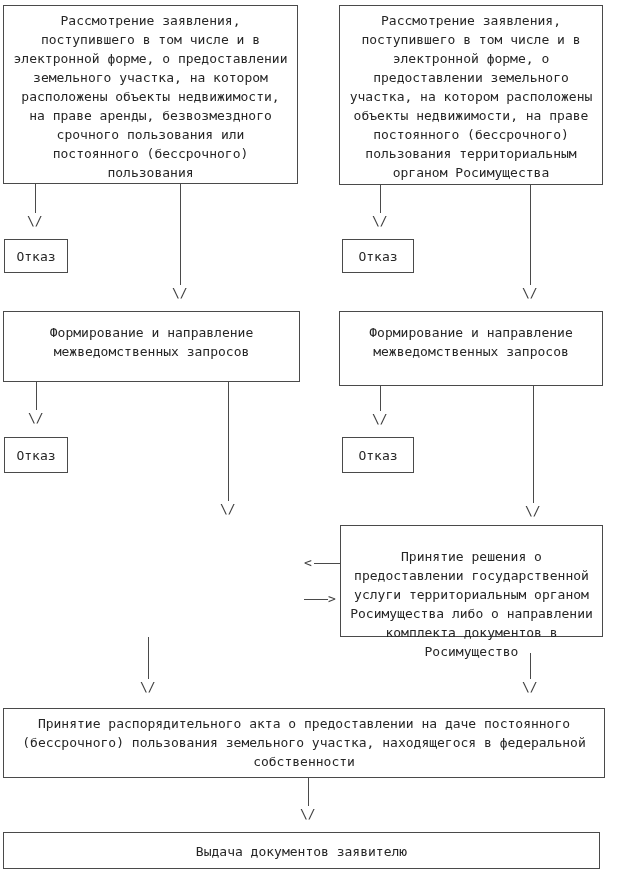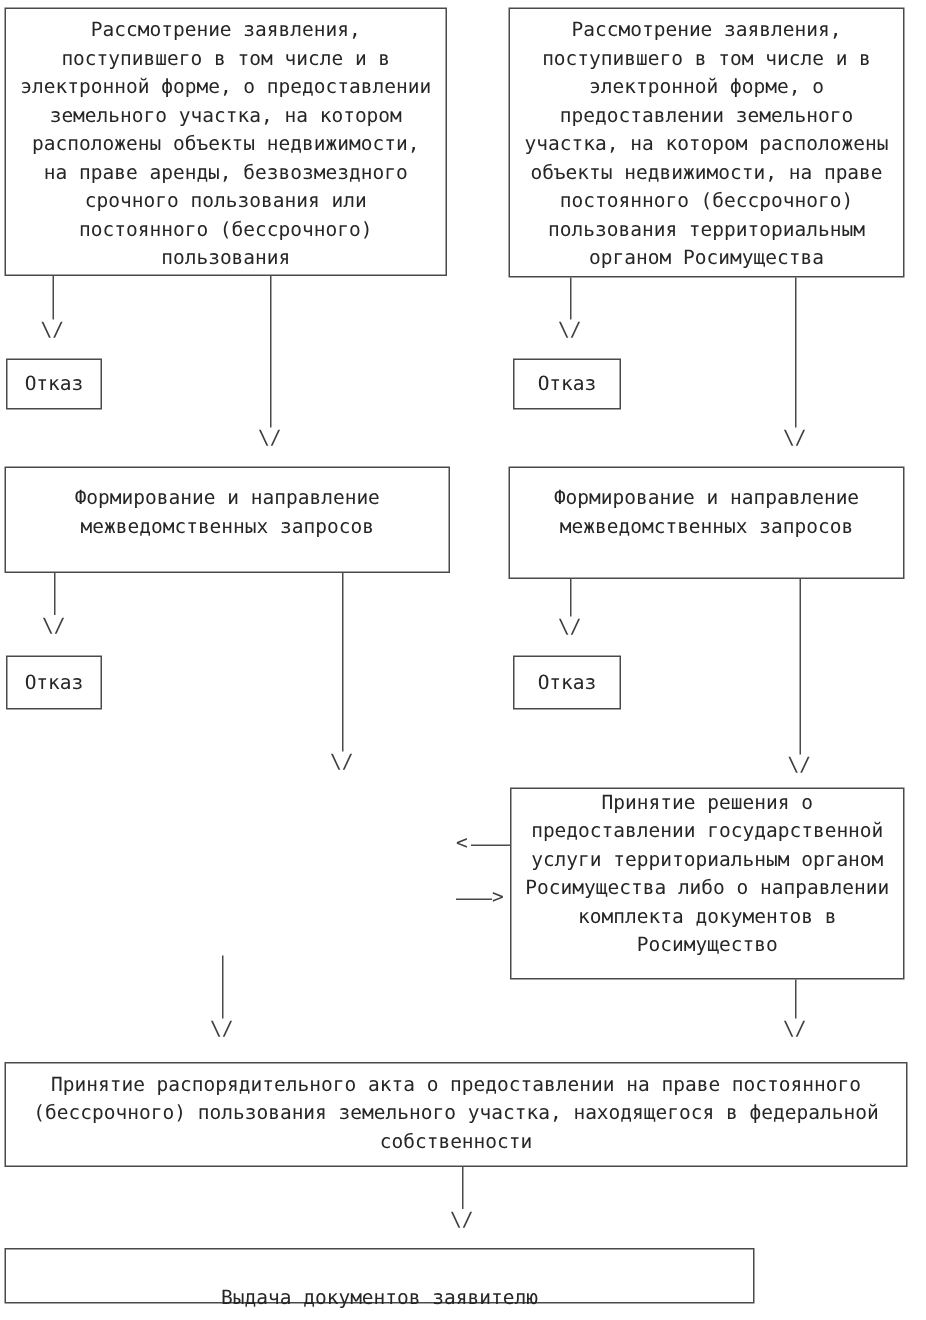--- a/index.html
+++ b/index.html
@@ -66,39 +66,39 @@
   <div class="vl" style="left:228px;top:382px;height:119px"></div>
   <span class="ar" style="left:220px;top:502px">\/</span>
   <div class="vl" style="left:380px;top:386px;height:25px"></div>
   <span class="ar" style="left:372px;top:412px">\/</span>
   <div class="vl" style="left:533px;top:386px;height:117px"></div>
   <span class="ar" style="left:525px;top:504px">\/</span>
 
   <div class="box" style="left:4px;top:437px;width:64px;height:36px;padding-top:8px">Отказ</div>
   <div class="box" style="left:342px;top:437px;width:72px;height:36px;padding-top:8px">Отказ</div>
 
-  <div class="box" style="left:340px;top:525px;width:263px;height:128px;padding-top:0">Принятие решения о
+  <div class="box" style="left:340px;top:525px;width:263px;height:112px;padding-top:21px">Принятие решения о
 предоставлении государственной
 услуги территориальным органом
 Росимущества либо о направлении
 комплекта документов в
 Росимущество</div>
 
   <span class="ar" style="left:304px;top:556px">&lt;</span>
   <div class="hl" style="left:314px;top:563px;width:26px"></div>
   <div class="hl" style="left:304px;top:599px;width:24px"></div>
   <span class="ar" style="left:328px;top:592px">&gt;</span>
 
   <div class="vl" style="left:148px;top:637px;height:42px"></div>
   <span class="ar" style="left:140px;top:680px">\/</span>
   <div class="vl" style="left:530px;top:653px;height:26px"></div>
   <span class="ar" style="left:522px;top:680px">\/</span>
 
-  <div class="box" style="left:3px;top:708px;width:602px;height:70px;padding-top:5px">Принятие распорядительного акта о предоставлении на праве постоянного
+  <div class="box" style="left:3px;top:708px;width:602px;height:70px;padding-top:5px">Принятие распорядительного акта о предоставлении на даче постоянного
 (бессрочного) пользования земельного участка, находящегося в федеральной
 собственности</div>
 
   <div class="vl" style="left:308px;top:778px;height:28px"></div>
   <span class="ar" style="left:300px;top:807px">\/</span>
 
-  <div class="box" style="left:3px;top:832px;width:500px;height:37px;padding-top:23px">Выдача документов заявителю</div>
+  <div class="box" style="left:3px;top:832px;width:597px;height:37px;padding-top:9px">Выдача документов заявителю</div>
 
 </div>
 
 </body></html>

